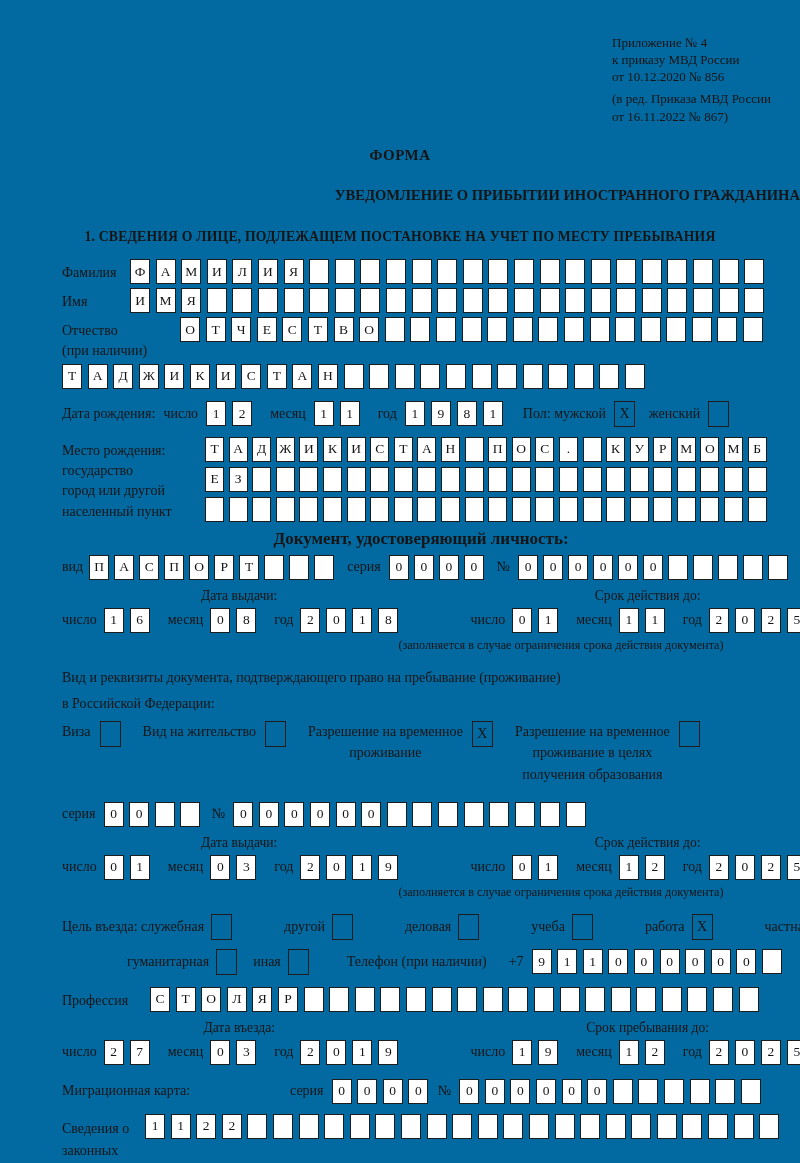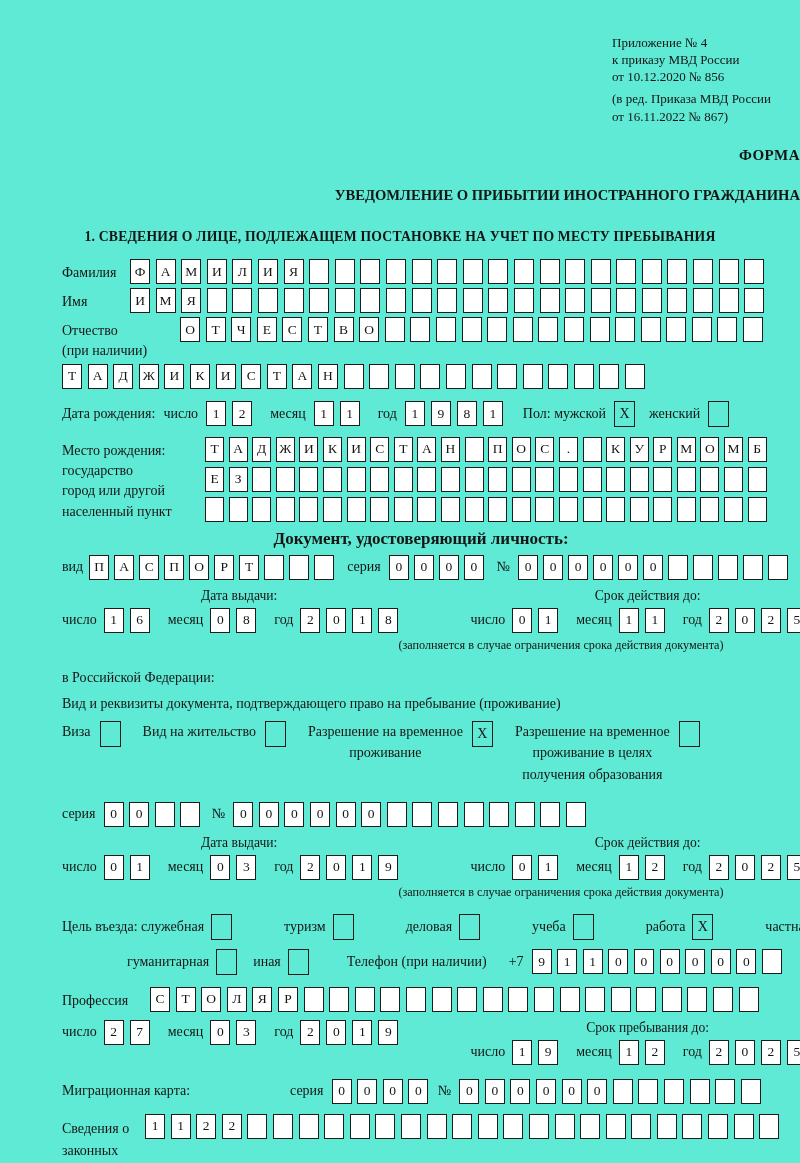--- a/index.html
+++ b/index.html
@@ -3,26 +3,26 @@
 <meta charset="utf-8">
 <style>
   * { margin:0; padding:0; box-sizing:border-box; }
   html,body { background:#fff; }
   body {
     width:800px; height:1163px;
     font-family:"Liberation Serif","DejaVu Serif",serif;
     color:#151515;
     -webkit-font-smoothing:antialiased;
   }
-  .page { width:800px; height:1163px; overflow:hidden; padding-top:34px; position:relative; background:#5eead4; }
+  .page { width:800px; height:1163px; overflow:hidden; padding-top:34px; position:relative; background:#0369a1; }
 
   
   .hdr { margin-left:612px; width:185px; font-size:13px; line-height:1.32; }
   .hdr .blk2 { margin-top:5px; }
-  .forma { text-align:right; margin-top:22px; font-weight:bold; font-size:15px; letter-spacing:.5px; }
+  .forma { text-align:center; margin-top:22px; font-weight:bold; font-size:15px; letter-spacing:.5px; }
 
   .title { text-align:right; margin-top:20px; font-weight:bold; font-size:14.6px; line-height:1.6; }
   .blankline { display:inline-block; width:52px; border-bottom:2.2px solid #3a3a3a; height:13px; margin-left:12px; }
 
   .sec1 { margin-top:22px; text-align:center; font-weight:bold; font-size:13.7px; letter-spacing:.2px; white-space:nowrap; }
 
   .form { margin-left:62px; margin-right:20px; font-size:14px; }
 
   .frow { display:flex; align-items:flex-start; }
   .flabel { flex-shrink:0; padding-top:4px; line-height:1.45; white-space:pre-line; }
@@ -453,22 +453,22 @@
               <span class="cell">0</span>
               <span class="cell">2</span>
               <span class="cell">5</span>
             </span>
         </div>
         <div class="dnote">(заполняется в случае ограничения срока действия документа)</div>
       </div>
     </div>
 
     <div class="restext">
+      <div>Вид и реквизиты документа, подтверждающего право на пребывание (проживание)</div>
       <div>в Российской Федерации:</div>
-      <div>Вид и реквизиты документа, подтверждающего право на пребывание (проживание)</div>
     </div>
 
     <div class="row-opts">
       <span class="opt">
         <span class="opt-label">Виза</span>
         <span class="cbox"></span>
       </span>
       <span class="opt">
         <span class="opt-label">Вид на жительство</span>
         <span class="cbox"></span>
@@ -560,21 +560,21 @@
         <div class="dnote">(заполняется в случае ограничения срока действия документа)</div>
       </div>
     </div>
 
     <div class="row-purp">
       <span class="popt">
         <span class="plbl">Цель въезда: служебная</span>
         <span class="cbox"></span>
       </span>
       <span class="popt">
-        <span class="plbl">туризм</span>
+        <span class="plbl">другой</span>
         <span class="cbox"></span>
       </span>
       <span class="popt">
         <span class="plbl">деловая</span>
         <span class="cbox"></span>
       </span>
       <span class="popt">
         <span class="plbl">учеба</span>
         <span class="cbox"></span>
       </span>
@@ -642,20 +642,21 @@
           <span class="cell"></span>
           <span class="cell"></span>
           <span class="cell"></span>
           <span class="cell"></span>
           <span class="cell"></span>
         </div>
     </div>
 
     <div class="daterow">
       <div class="dcol">
+        <div class="dhead">Дата въезда:</div>
         <div class="dline">
           <span class="lbl">число</span>
           <span class="cells">
               <span class="cell">2</span>
               <span class="cell">7</span>
             </span>
           <span class="lbl">месяц</span>
           <span class="cells">
               <span class="cell">0</span>
               <span class="cell">3</span>

